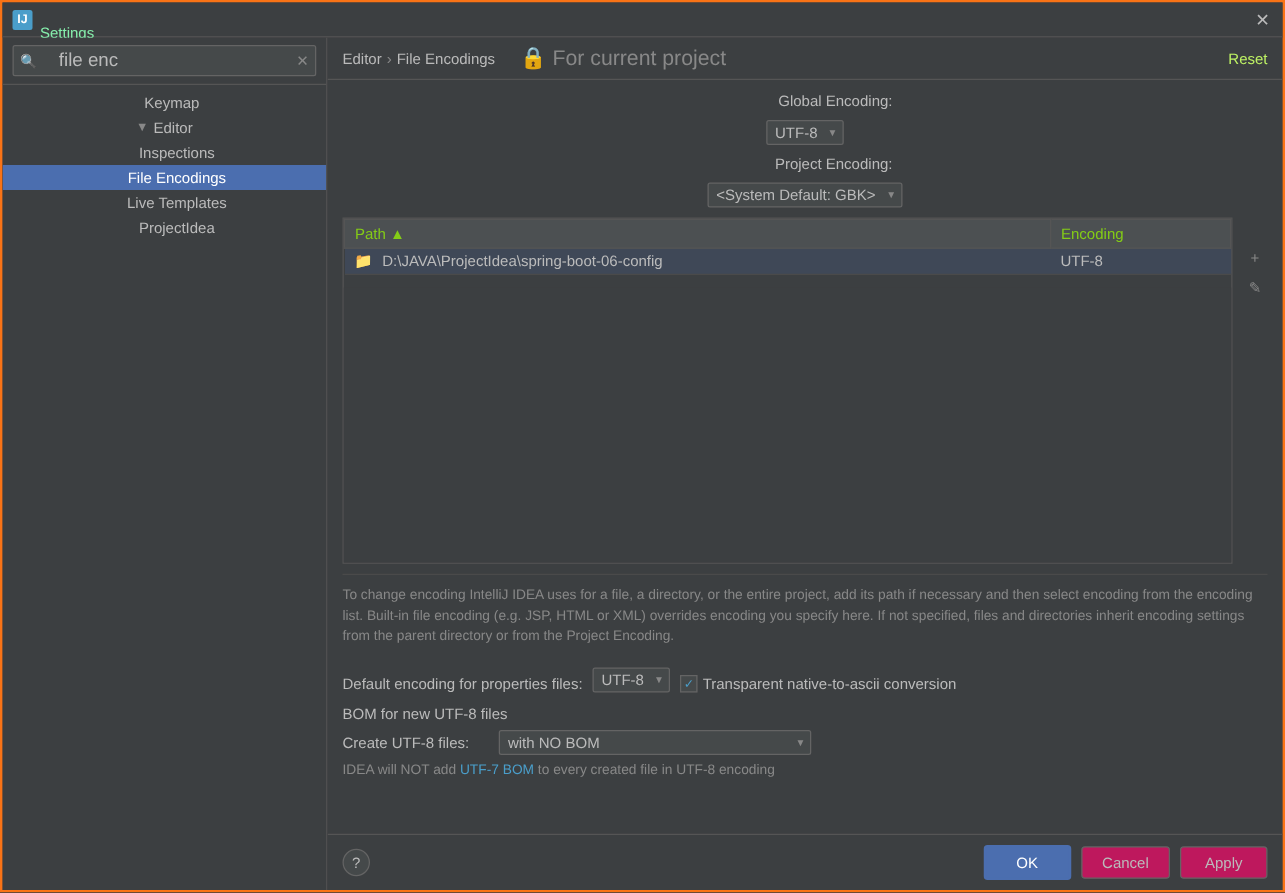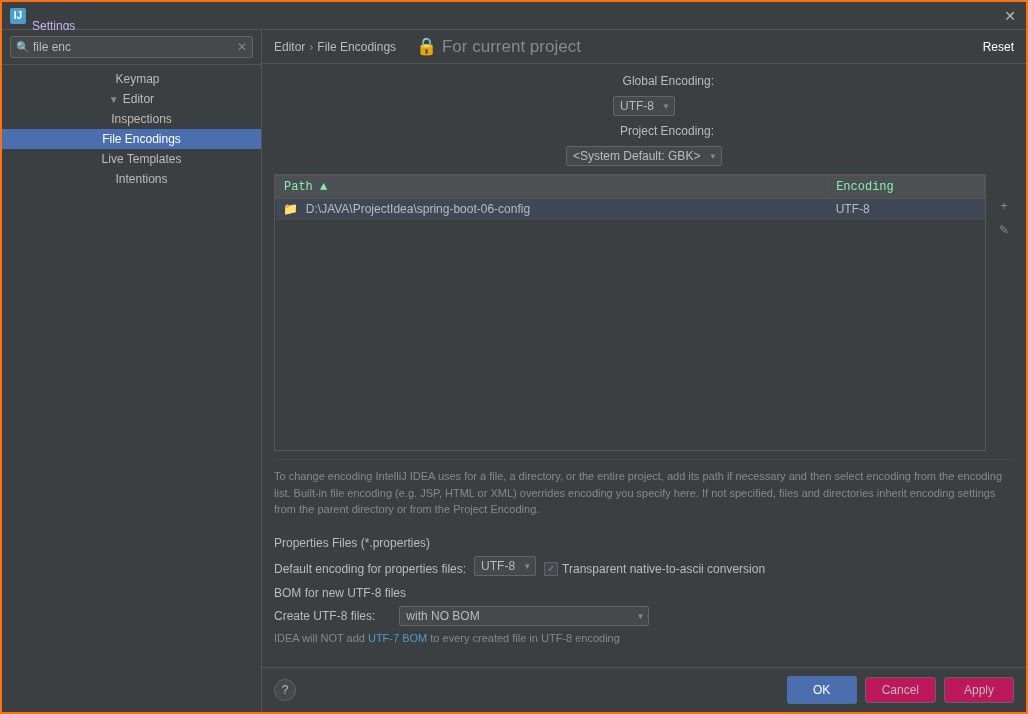--- a/index.html
+++ b/index.html
@@ -42,21 +42,21 @@
       display: flex;
       align-items: center;
       justify-content: center;
       color: white;
       font-weight: bold;
     }
 
     .title-bar-text {
       flex: 1;
       font-size: 12px;
-      color: #c4b5fd;
+      color: #86efac;
       margin-top: 20px;
     }
 
     .title-bar-close {
       width: 16px;
       height: 16px;
       cursor: pointer;
       color: #bbbbbb;
       font-size: 14px;
       display: flex;
@@ -84,22 +84,22 @@
       padding: 6px 8px;
       border-bottom: 1px solid #555;
       position: relative;
     }
 
     .search-input {
       width: 100%;
       background: #45494a;
       border: 1px solid #646464;
       color: #bbbbbb;
-      padding: 3px 24px 3px 22px;
-      font-size: 12px;
+      padding: 3px 24px 3px 36px;
+      font-size: 15px;
       outline: none;
       border-radius: 2px;
     }
 
     .search-icon {
       position: absolute;
       left: 14px;
       top: 50%;
       transform: translateY(-50%);
       color: #888;
@@ -184,21 +184,21 @@
     .breadcrumb-current {
       color: #bbbbbb;
     }
 
     .for-project {
       color: #888;
       font-size: 17px;
     }
 
     .reset-link {
-      color: #ffffff;
+      color: #bef264;
       cursor: pointer;
       font-size: 12px;
     }
 
     .panel-body {
       flex: 1;
       overflow-y: auto;
       padding: 10px 12px;
       position: relative;
     }
@@ -248,27 +248,26 @@
 
     
     .file-table {
       width: 100%;
       border-collapse: collapse;
       margin-bottom: 10px;
     }
 
     .file-table th {
       background: #4c5052;
-      color: #86efac;
+      color: #84cc16;
       padding: 4px 8px;
       text-align: left;
       font-weight: normal;
       border: 1px solid #555;
       font-size: 12px;
-      font-family: Liberation Mono, monospace;
     }
 
     .file-table td {
       padding: 3px 8px;
       border-bottom: 1px solid #4a4a4a;
       font-size: 12px;
       color: #bbbbbb;
     }
 
     .file-table tr.selected td {
@@ -457,21 +456,21 @@
         <div class="nav-item nav-child">
           <span>Inspections</span>
         </div>
         <div class="nav-item nav-child active">
           <span>File Encodings</span>
         </div>
         <div class="nav-item nav-child">
           <span>Live Templates</span>
         </div>
         <div class="nav-item nav-child">
-          <span>Intentions</span>
+          <span>ProjectIdea</span>
         </div>
       </div>
     </div>
 
     <div class="right-panel">
       <div class="panel-header">
         <div class="breadcrumb">
           <span>Editor</span>
           <span class="breadcrumb-sep">›</span>
           <span class="breadcrumb-current">File Encodings</span>
@@ -529,21 +528,20 @@
             <div style="height: 220px; background:#3c3f41;"></div>
           </div>
           <div class="table-side-btns">
             <button class="icon-btn">+</button>
             <button class="icon-btn">✎</button>
           </div>
         </div>
 
         <div class="info-text">To change encoding IntelliJ IDEA uses for a file, a directory, or the entire project, add its path if necessary and then select encoding from the encoding list. Built-in file encoding (e.g. JSP, HTML or XML) overrides encoding you specify here. If not specified, files and directories inherit encoding settings from the parent directory or from the Project Encoding.</div>
 
-        <div class="section-title">Properties Files (*.properties)</div>
         <div class="props-row">
           <span>Default encoding for properties files:</span>
           <div class="select-wrapper">
             <select class="select-box">
               <option>UTF-8</option>
             </select>
           </div>
           <label class="checkbox-label">
             <div class="checkbox-box checked"></div>
             <span>Transparent native-to-ascii conversion</span>

